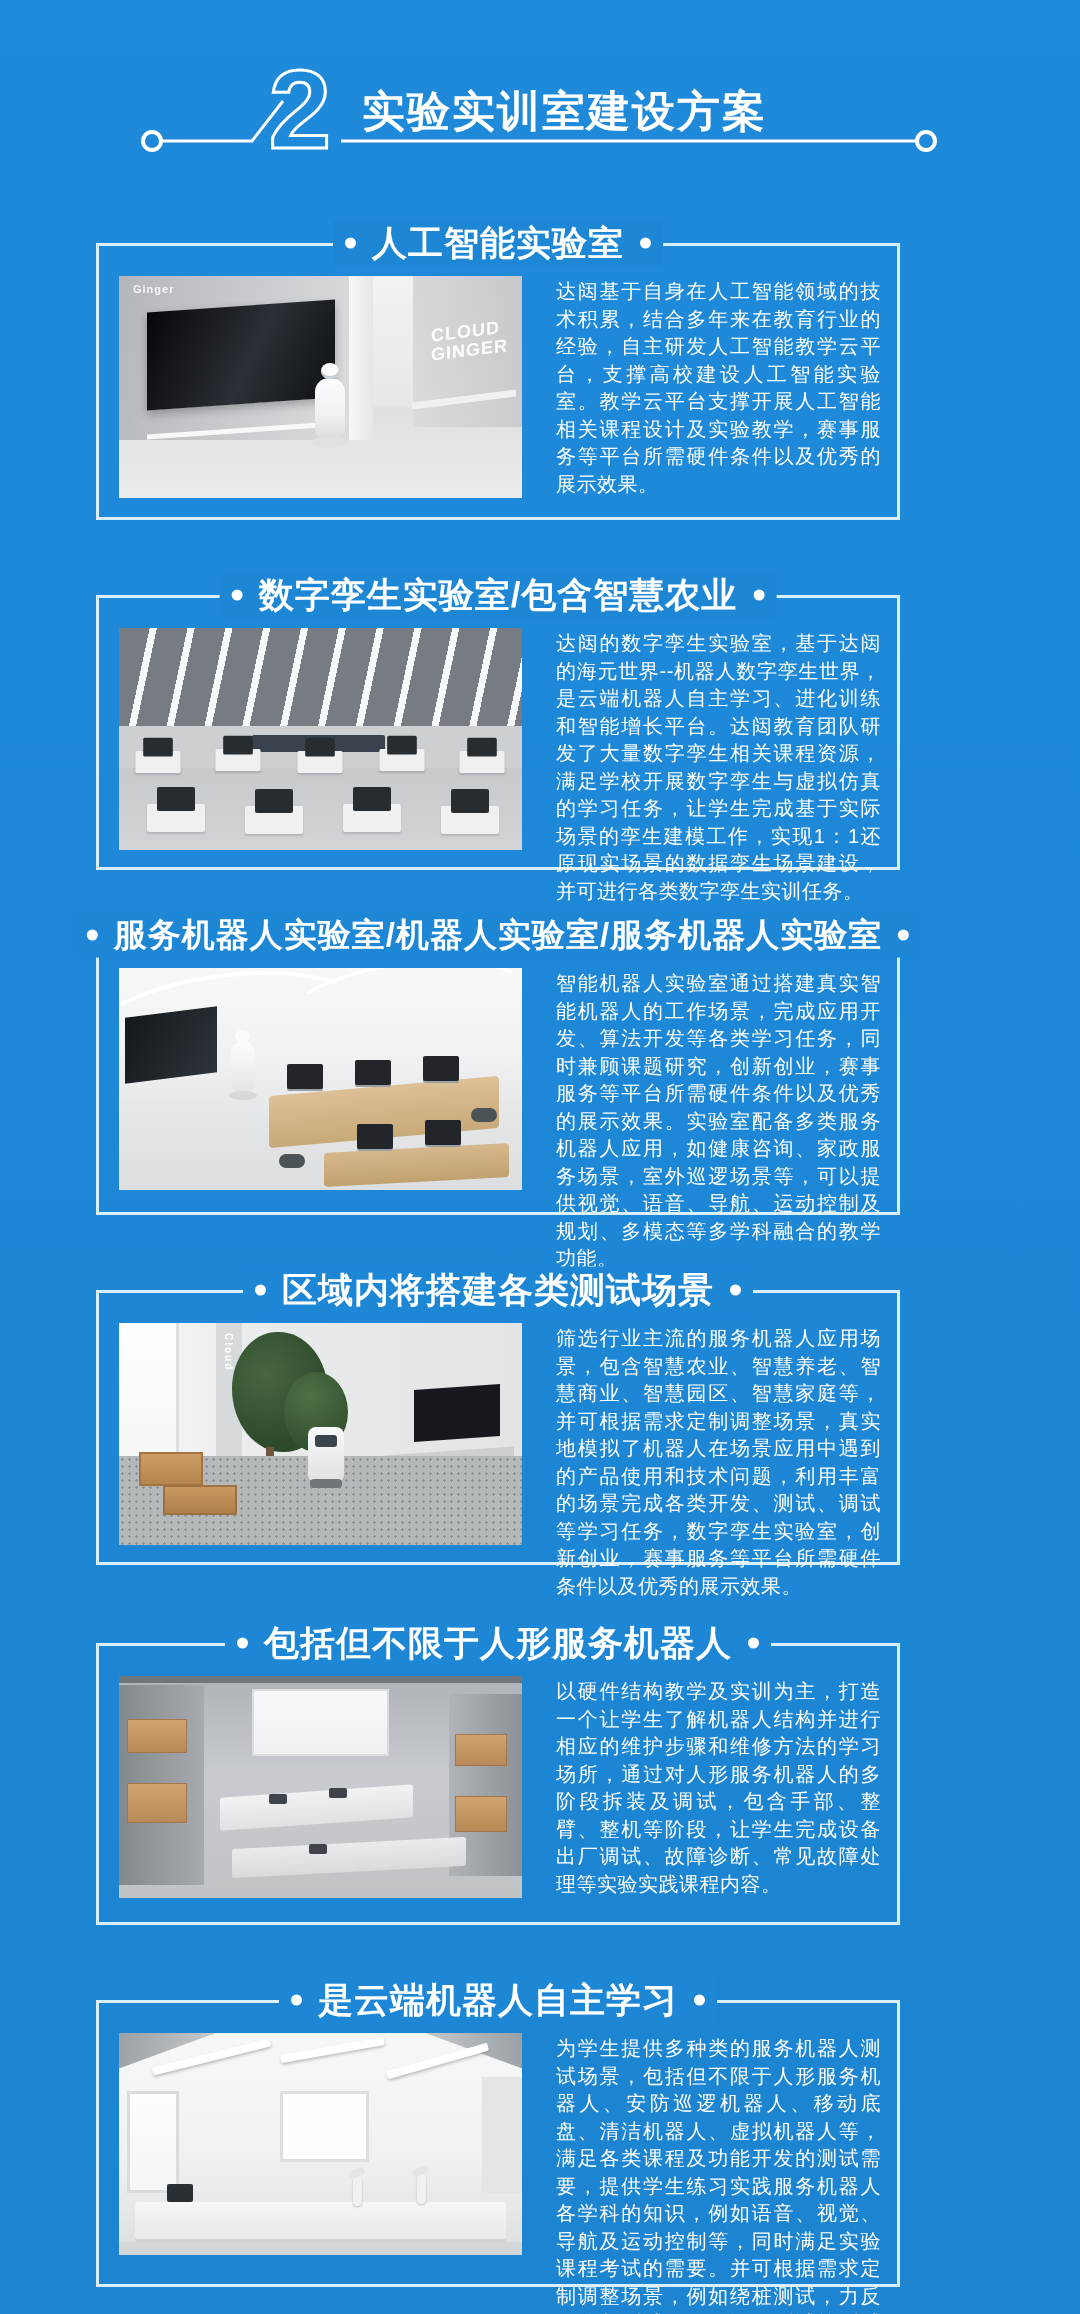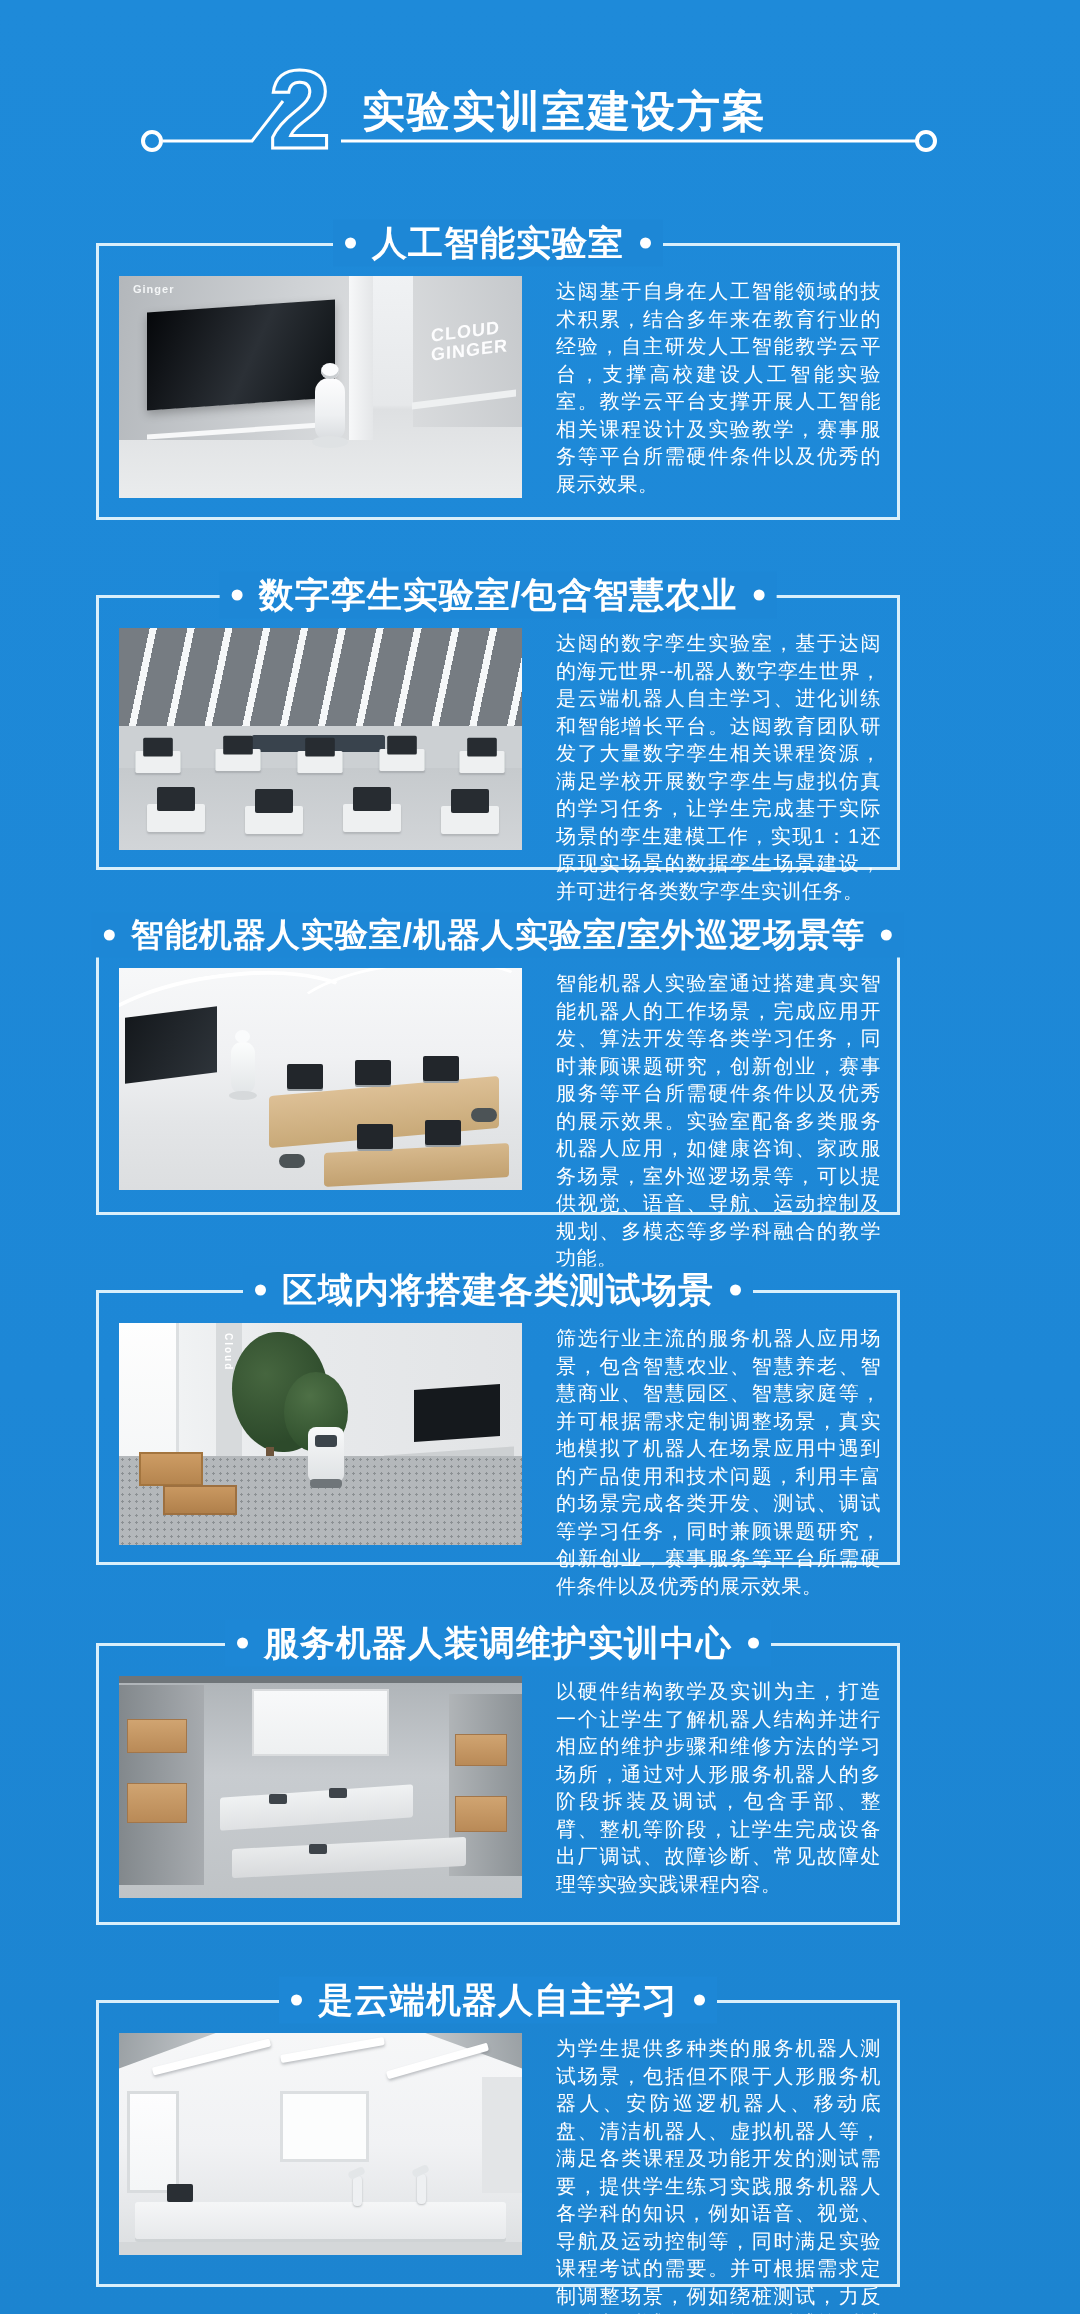--- a/index.html
+++ b/index.html
@@ -163,21 +163,21 @@
         <span class="desk" style="left:224px;top:176px"></span>
         <span class="desk" style="left:322px;top:178px"></span>
       </div>
       <p class="text">达闼的数字孪生实验室，基于达闼的海元世界--机器人数字孪生世界，是云端机器人自主学习、进化训练和智能增长平台。达闼教育团队研发了大量数字孪生相关课程资源，满足学校开展数字孪生与虚拟仿真的学习任务，让学生完成基于实际场景的孪生建模工作，实现1：1还原现实场景的数据孪生场景建设，并可进行各类数字孪生实训任务。</p>
     </div>
   </section>
 
   <section class="section" style="top:935px;height:280px">
     <div class="sec-title">
       <span class="dot"></span>
-      <h2 class="t long">智能机器人实验室/机器人实验室/室外巡逻场景等</h2>
+      <h2 class="t long">服务机器人实验室/机器人实验室/服务机器人实验室</h2>
       <span class="dot"></span>
     </div>
     <div class="sec-body">
       <div class="photo ph3">
         <div class="p3-arc1"></div>
         <div class="p3-arc2"></div>
         <div class="p3-tv"></div>
         <div class="p3-robot"></div>
         <div class="p3-desk1"></div>
         <div class="p3-desk2"></div>
@@ -208,28 +208,28 @@
         <div class="p4-tree"></div>
         <div class="p4-tree2"></div>
         <div class="p4-trunk"></div>
         <div class="p4-tv"></div>
         <div class="p4-board"></div>
         <div class="p4-gravel"></div>
         <div class="p4-robot"></div>
         <div class="p4-crate1"></div>
         <div class="p4-crate2"></div>
       </div>
-      <p class="text">筛选行业主流的服务机器人应用场景，包含智慧农业、智慧养老、智慧商业、智慧园区、智慧家庭等，并可根据需求定制调整场景，真实地模拟了机器人在场景应用中遇到的产品使用和技术问题，利用丰富的场景完成各类开发、测试、调试等学习任务，同时兼顾课题研究，创新创业，赛事服务等平台所需硬件条件以及优秀的展示效果。</p>
+      <p class="text">筛选行业主流的服务机器人应用场景，包含智慧农业、智慧养老、智慧商业、智慧园区、智慧家庭等，并可根据需求定制调整场景，真实地模拟了机器人在场景应用中遇到的产品使用和技术问题，利用丰富的场景完成各类开发、测试、调试等学习任务，数字孪生实验室，创新创业，赛事服务等平台所需硬件条件以及优秀的展示效果。</p>
     </div>
   </section>
 
   <section class="section" style="top:1643px;height:282px">
     <div class="sec-title">
       <span class="dot"></span>
-      <h2 class="t">服务机器人装调维护实训中心</h2>
+      <h2 class="t">包括但不限于人形服务机器人</h2>
       <span class="dot"></span>
     </div>
     <div class="sec-body">
       <div class="photo ph5">
         <div class="p5-rail"></div>
         <div class="p5-screen"></div>
         <div class="p5-rack-l">
           <span class="crate" style="left:8px;top:34px;width:60px;height:34px"></span>
           <span class="crate" style="left:8px;top:98px;width:60px;height:40px"></span>
         </div>

